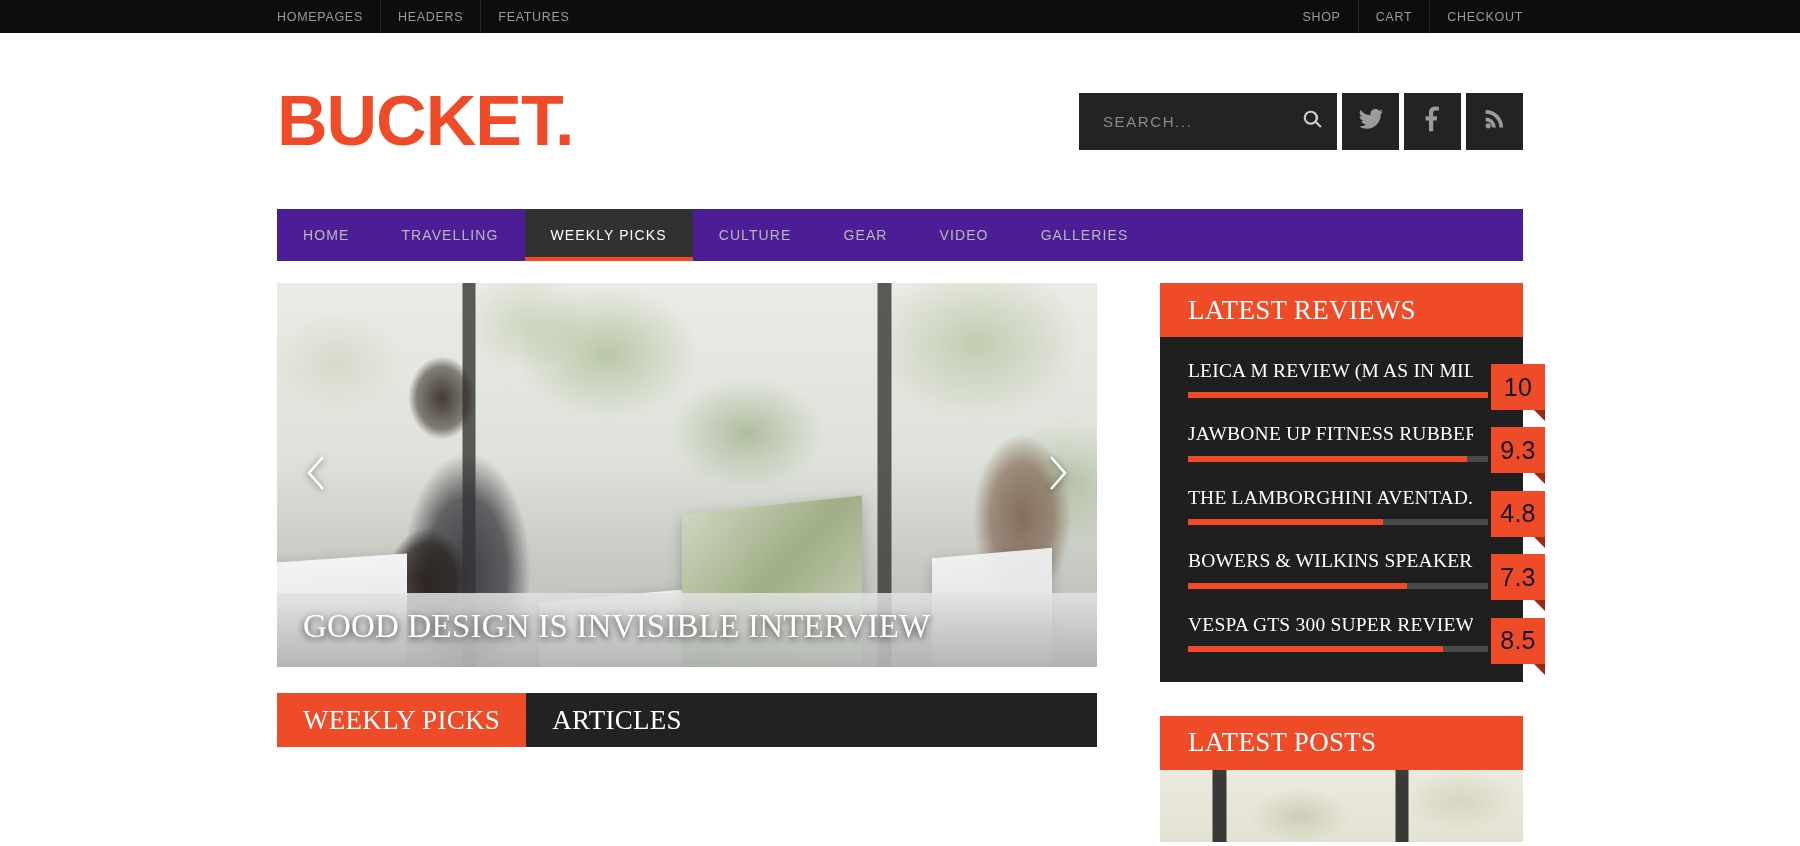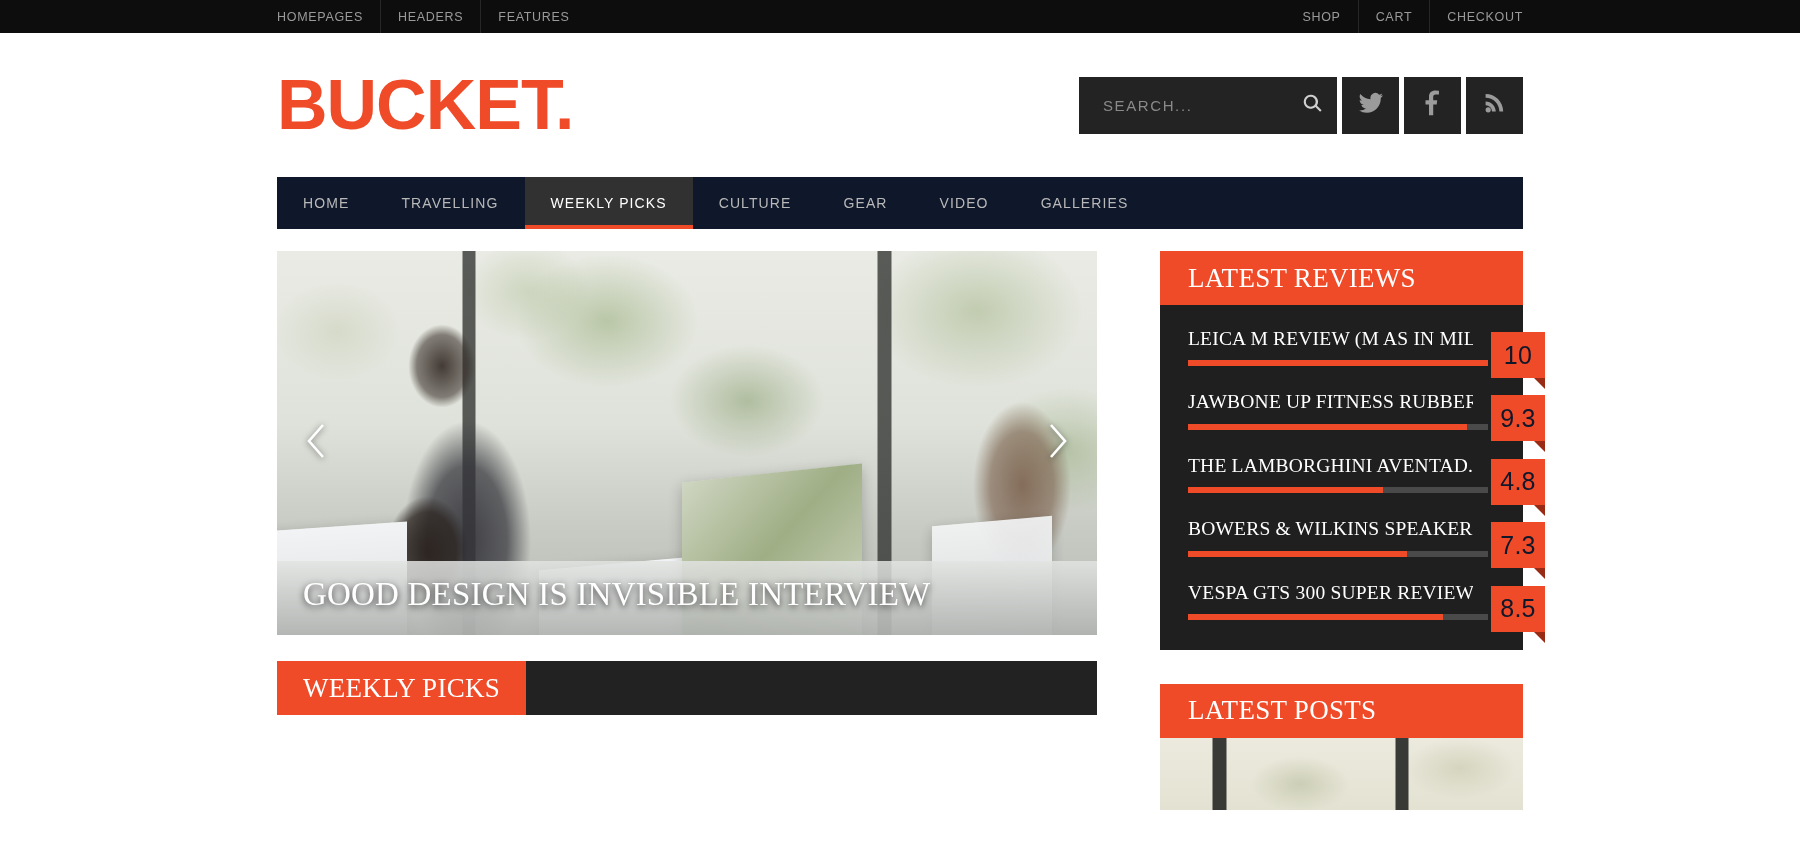--- a/index.html
+++ b/index.html
@@ -45,21 +45,21 @@
     cursor: pointer;
     white-space: nowrap;
   }
   .topnav-left .topnav-item:first-child { padding-left: 0; }
   .topnav-left .topnav-item:last-child { border-right: none; }
   .topnav-right .topnav-item:last-child { border-right: none; padding-right: 0; }
 
   
   .header {
     width: 1246px;
-    margin: 0 auto;
+    margin: 16px auto;
     height: 144px;
     display: flex;
     align-items: center;
     justify-content: space-between;
   }
   .logo {
     font-family: "Liberation Sans", sans-serif;
     font-size: 70px;
     font-weight: bold;
     letter-spacing: -1px;
@@ -116,21 +116,21 @@
     cursor: pointer;
   }
   .social-btn svg { fill: #9b9b9b; }
   .search-btn svg { fill: #cfcfcf; }
 
   
   .mainnav {
     width: 1246px;
     margin: 0 auto;
     height: 52px;
-    background: #0f172a;
+    background: #4c1d95;
     display: flex;
     align-items: stretch;
   }
   .navitem {
     position: relative;
     display: flex;
     align-items: center;
     padding: 0 26px;
     font-size: 14px;
     letter-spacing: 1.1px;
@@ -462,20 +462,21 @@
             <polyline points="6,4 20,20 6,36"></polyline>
           </svg>
         </span>
       </div>
 
       <div class="hero-caption">GOOD DESIGN IS INVISIBLE INTERVIEW</div>
     </div>
 
     <div class="tabbar">
       <div class="tab active">WEEKLY PICKS</div>
+      <div class="tab">ARTICLES</div>
     </div>
 
   </div>
 
   <aside class="col-side">
 
     <section class="widget">
       <div class="widget-head">LATEST REVIEWS</div>
       <div class="reviews-body">
 

